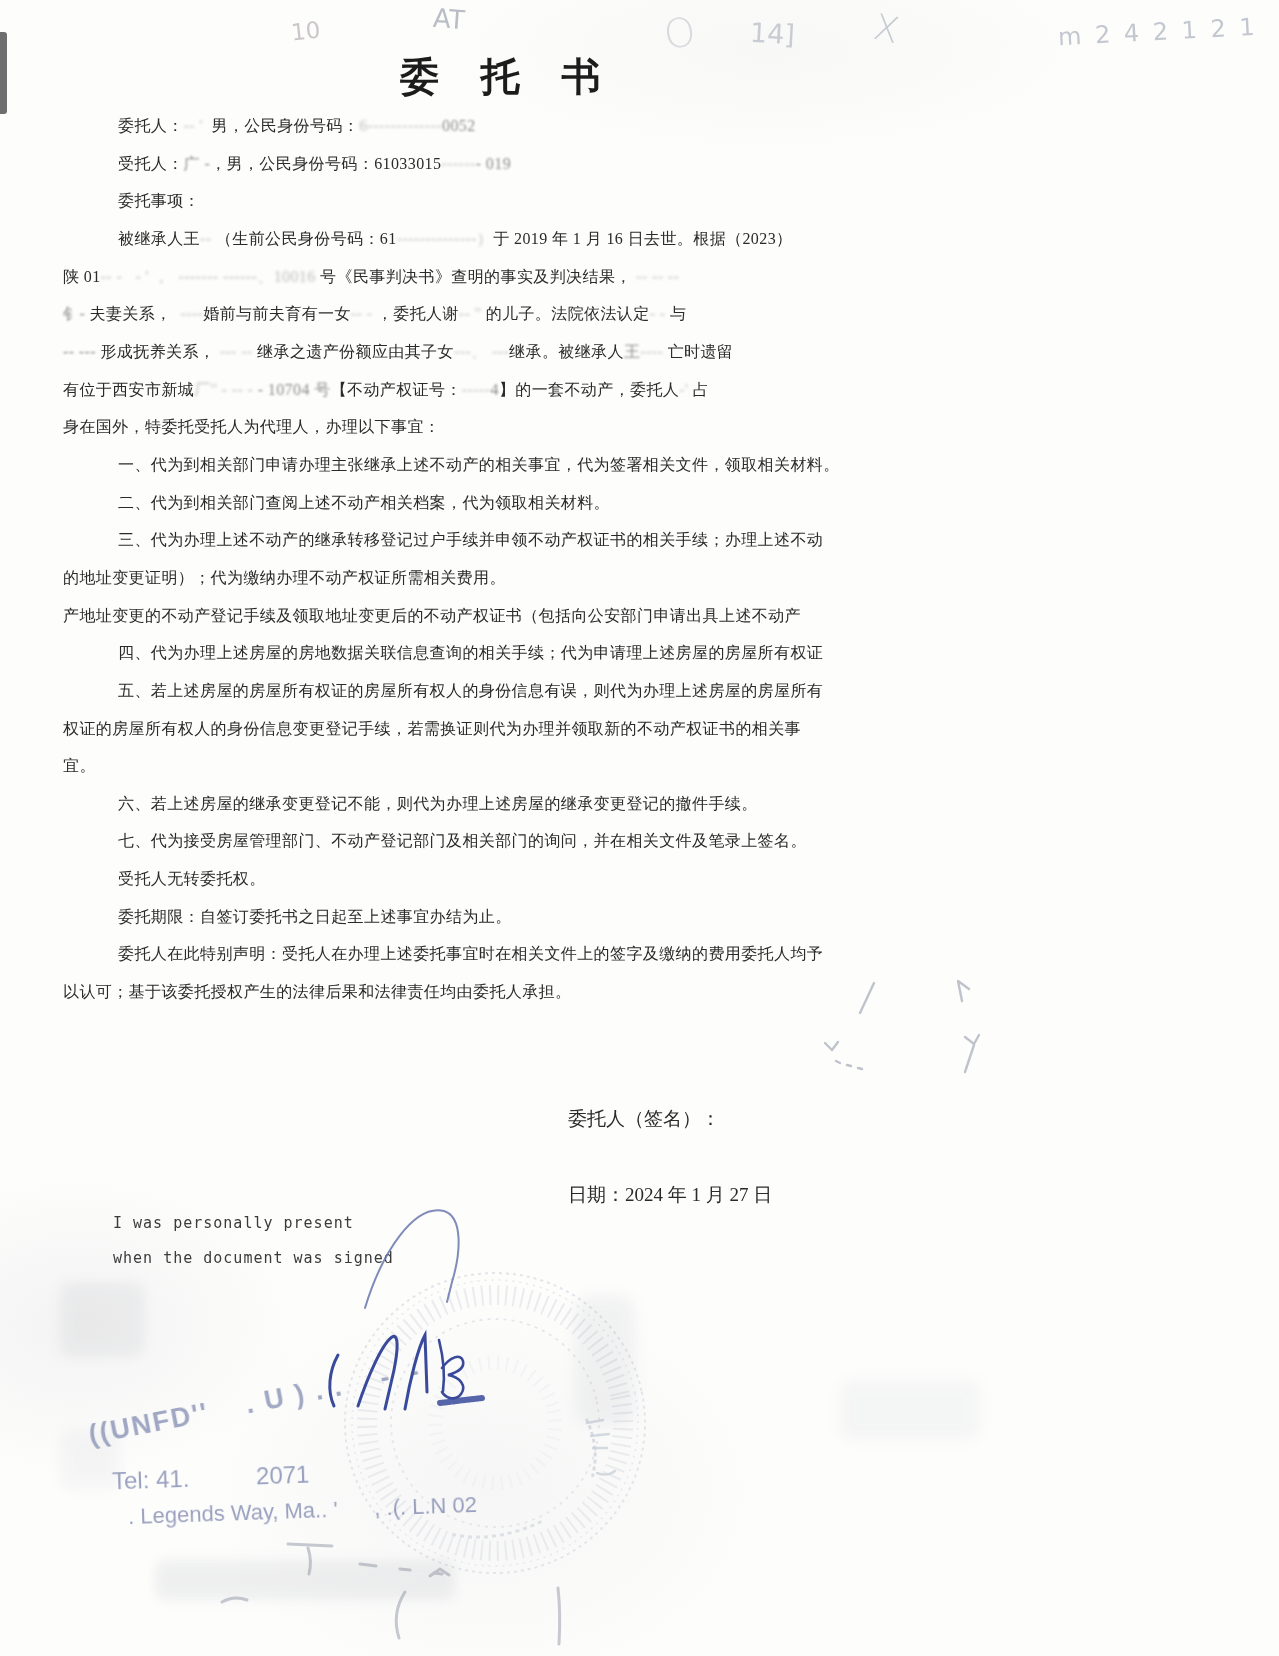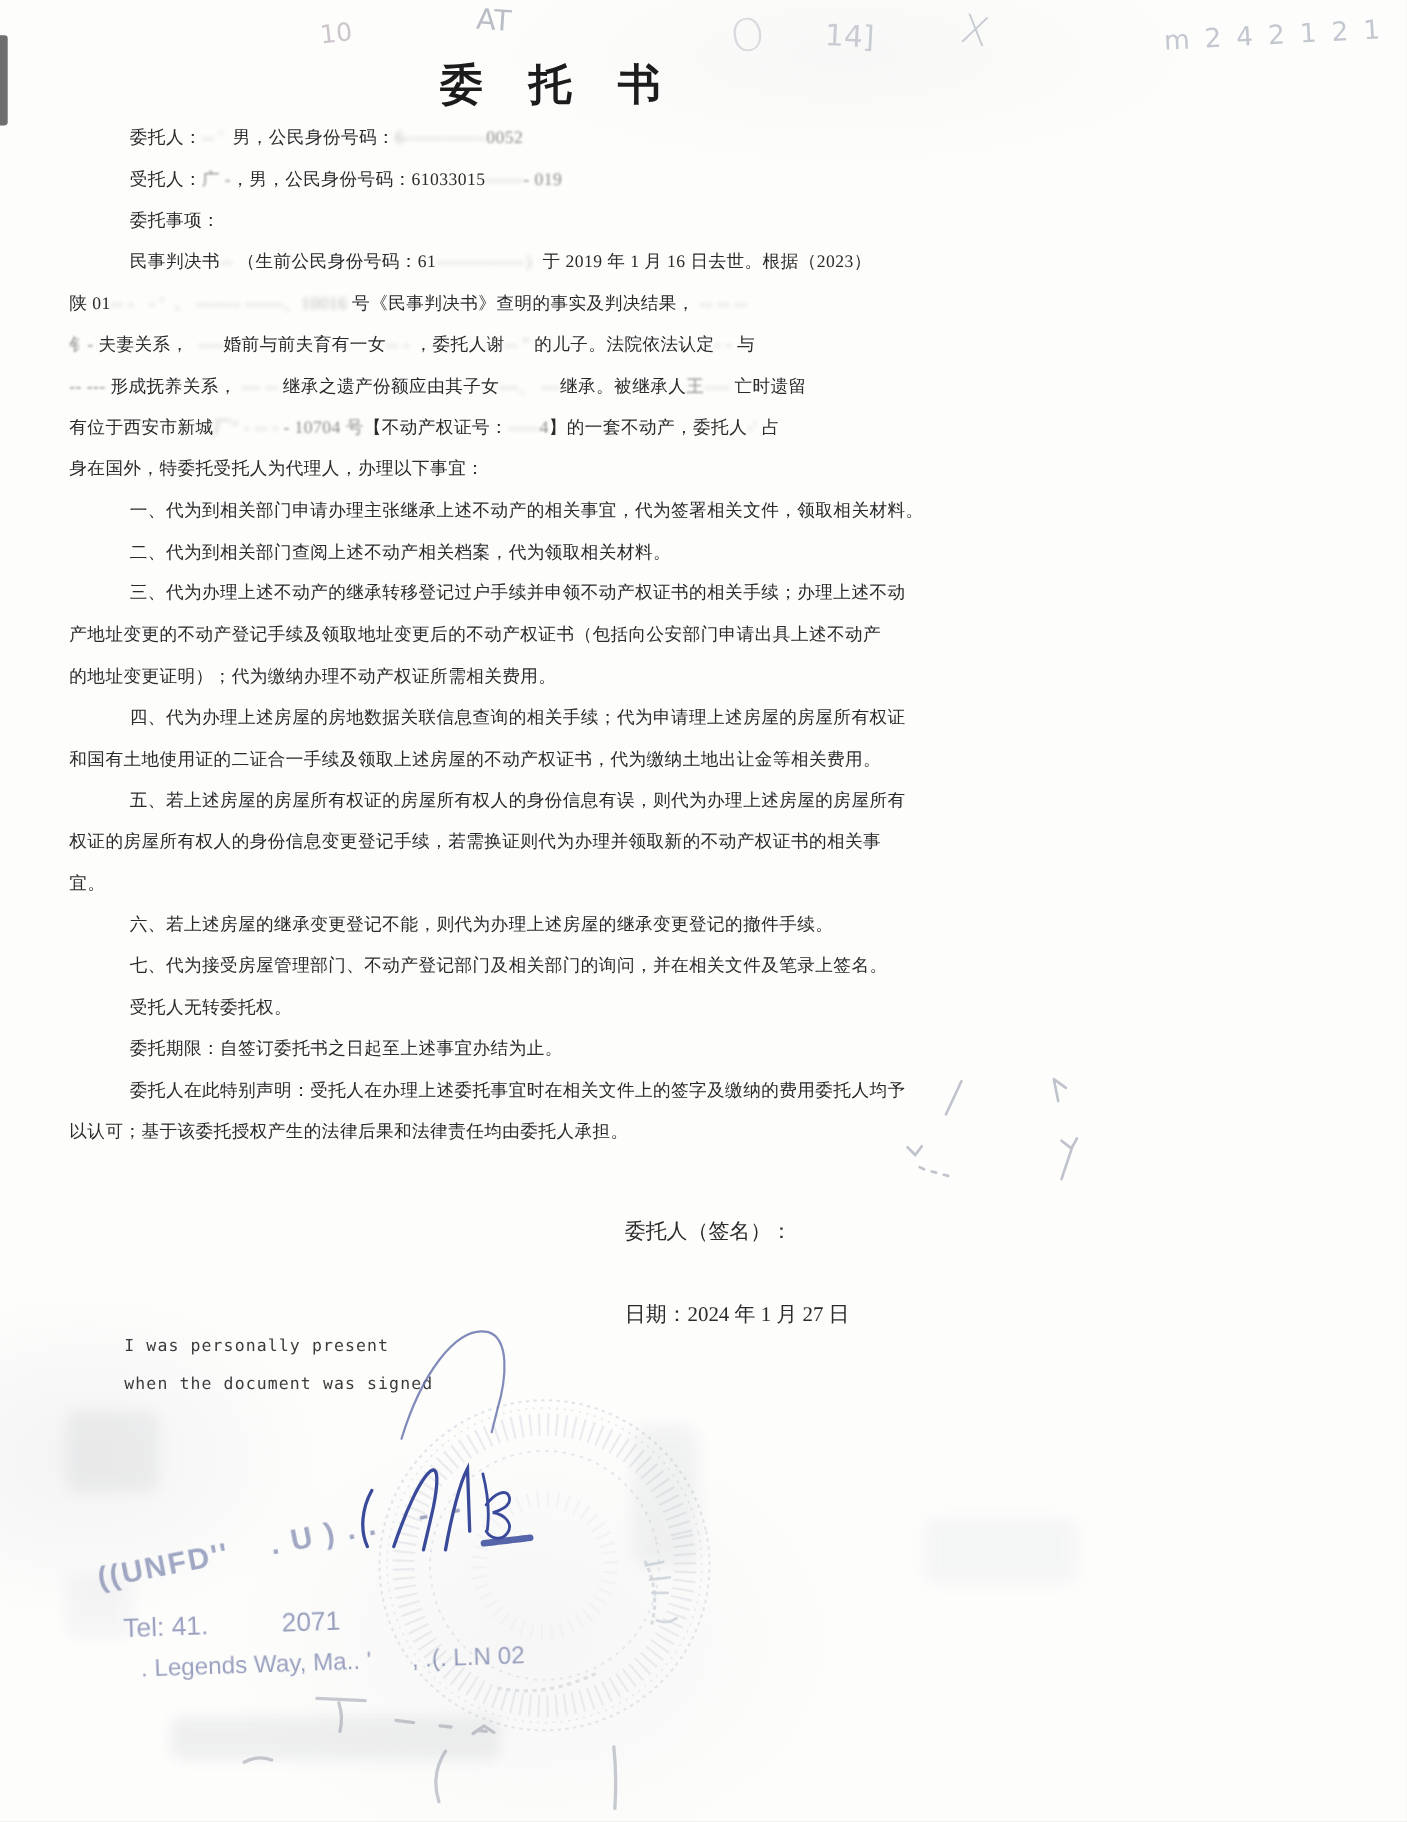--- a/index.html
+++ b/index.html
@@ -59,33 +59,32 @@
   <span class="pencil pm6">m 2 4 2 1 2 1</span>
 
   <div class="patch" style="left:0;top:32px;width:7px;height:82px;background:#4a4a4a;opacity:.8;border-radius:0 3px 3px 0;"></div>
 
   <div class="title">委 托 书</div>
 
   <div class="body-text">
     <div class="ln ind"><span>委托人：</span><span class="f">-- '  </span><span>男，公民身份号码：</span><span class="f">6-------------</span><span class="f2">0052</span></div>
     <div class="ln ind"><span>受托人：</span><span class="f2">广 -</span><span>，男，公民身份号码：</span><span>61033015</span><span class="f">------</span><span class="f2">- 019</span></div>
     <div class="ln ind"><span>委托事项：</span></div>
-    <div class="ln ind"><span>民事判决书</span><span class="f">-- </span><span>（生前公民身份号码：61</span><span class="f">--------------）</span><span>于 2019 年 1 月 16 日去世。根据（2023）</span></div>
+    <div class="ln ind"><span>被继承人王</span><span class="f">-- </span><span>（生前公民身份号码：61</span><span class="f">--------------）</span><span>于 2019 年 1 月 16 日去世。根据（2023）</span></div>
     <div class="ln"><span>陕 01</span><span class="f">-- -   - ' ，  ------- ------、10016 </span><span>号《民事判决书》查明的事实及判决结果，</span><span class="f"> -- -- --</span></div>
     <div class="ln"><span class="f2">钅- </span><span>夫妻关系，</span><span class="f">  ----</span><span>婚前与前夫育有一女</span><span class="f">-- - </span><span>，委托人谢</span><span class="f">-- '' </span><span>的儿子。法院依法认定</span><span class="f">- - </span><span>与</span></div>
     <div class="ln"><span class="f2">-- --- </span><span>形成抚养关系，</span><span class="f"> --- -- </span><span>继承之遗产份额应由其子女</span><span class="f">---、 ---</span><span>继承。被继承人</span><span class="f2">王</span><span class="f">---- </span><span>亡时遗留</span></div>
     <div class="ln"><span>有位于西安市新城</span><span class="f">厂'' - -- - </span><span class="f2">- 10704 号</span><span>【不动产权证号：</span><span class="f">-----</span><span class="f2">4</span><span>】的一套不动产，委托人</span><span class="f">-' </span><span>占</span></div>
     <div class="ln"><span>身在国外，特委托受托人为代理人，办理以下事宜：</span></div>
     <div class="ln ind"><span>一、代为到相关部门申请办理主张继承上述不动产的相关事宜，代为签署相关文件，领取相关材料。</span></div>
     <div class="ln ind"><span>二、代为到相关部门查阅上述不动产相关档案，代为领取相关材料。</span></div>
     <div class="ln ind"><span>三、代为办理上述不动产的继承转移登记过户手续并申领不动产权证书的相关手续；办理上述不动</span></div>
+    <div class="ln"><span>的地址变更证明）；代为缴纳办理不动产权证所需相关费用。</span></div>
     <div class="ln"><span>产地址变更的不动产登记手续及领取地址变更后的不动产权证书（包括向公安部门申请出具上述不动产</span></div>
-    <div class="ln"><span>的地址变更证明）；代为缴纳办理不动产权证所需相关费用。</span></div>
     <div class="ln ind"><span>四、代为办理上述房屋的房地数据关联信息查询的相关手续；代为申请理上述房屋的房屋所有权证</span></div>
-    <div class="ln"><span>和国有土地使用证的二证合一手续及领取上述房屋的不动产权证书，代为缴纳土地出让金等相关费用。</span></div>
     <div class="ln ind"><span>五、若上述房屋的房屋所有权证的房屋所有权人的身份信息有误，则代为办理上述房屋的房屋所有</span></div>
     <div class="ln"><span>权证的房屋所有权人的身份信息变更登记手续，若需换证则代为办理并领取新的不动产权证书的相关事</span></div>
     <div class="ln"><span>宜。</span></div>
     <div class="ln ind"><span>六、若上述房屋的继承变更登记不能，则代为办理上述房屋的继承变更登记的撤件手续。</span></div>
     <div class="ln ind"><span>七、代为接受房屋管理部门、不动产登记部门及相关部门的询问，并在相关文件及笔录上签名。</span></div>
     <div class="ln ind"><span>受托人无转委托权。</span></div>
     <div class="ln ind"><span>委托期限：自签订委托书之日起至上述事宜办结为止。</span></div>
     <div class="ln ind"><span>委托人在此特别声明：受托人在办理上述委托事宜时在相关文件上的签字及缴纳的费用委托人均予</span></div>
     <div class="ln"><span>以认可；基于该委托授权产生的法律后果和法律责任均由委托人承担。</span></div>
   </div>

